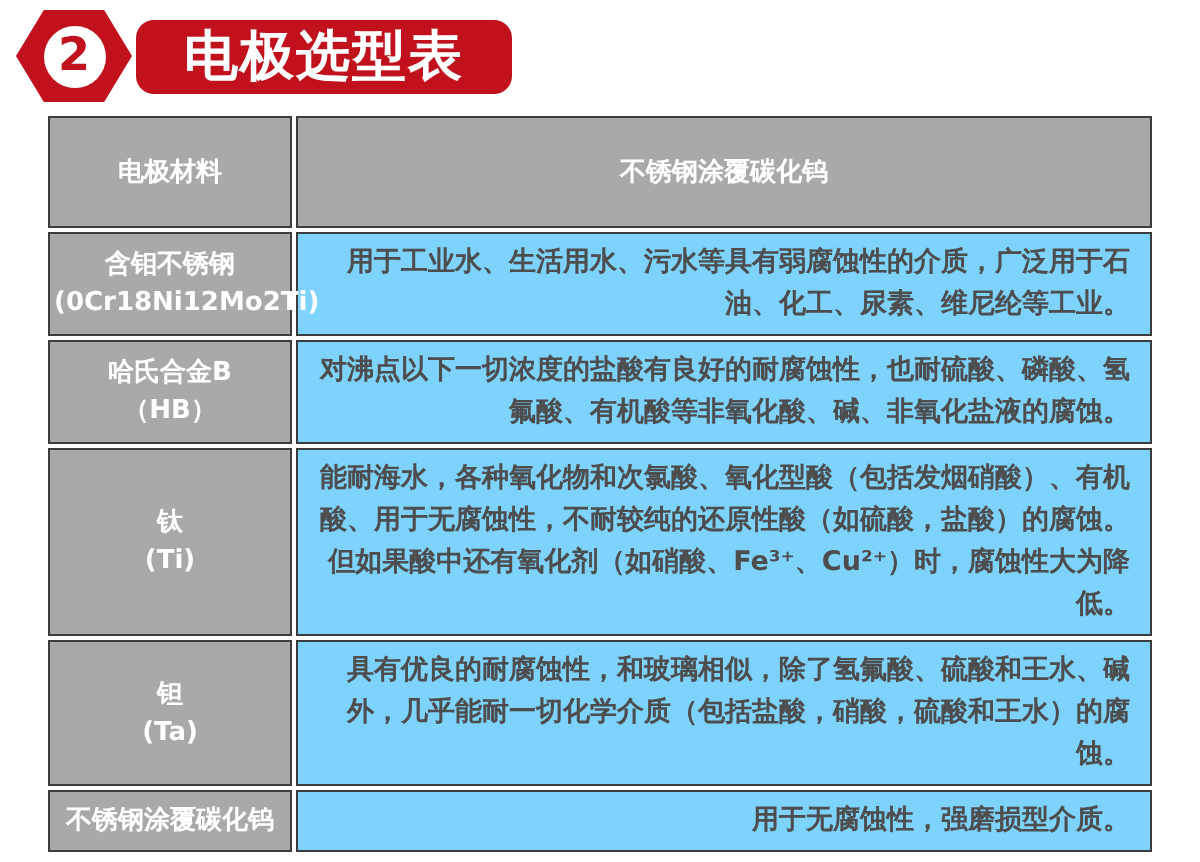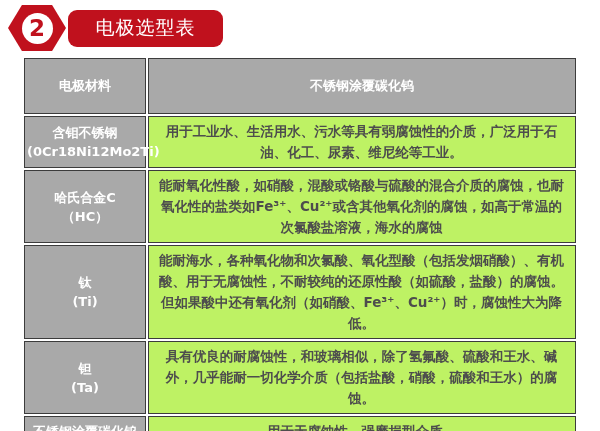--- a/index.html
+++ b/index.html
@@ -30,21 +30,21 @@
   }
   .hex-num{
     color:var(--red,#c0111d);font-size:23px;font-weight:bold;line-height:1;
   }
   .banner{
     margin-left:2px;background:var(--red,#c0111d);color:#ffffff;
     border-radius:9px;height:37px;min-width:155px;
     display:flex;align-items:center;justify-content:center;
     padding:0 24px;z-index:1;
   }
-  .banner span{font-size:19px;font-weight:normal;letter-spacing:1px;}
+  .banner span{font-size:27px;font-weight:bold;letter-spacing:1px;}
 
   
   .etable{
     width:556px;margin:2px 22px 0 22px;
     border-collapse:separate;border-spacing:2px;
     table-layout:fixed;
   }
   .etable th,.etable td{border:1px solid var(--border,#3c3c3c);}
   .etable col.c1{width:122px;}
   .etable th{
@@ -52,23 +52,23 @@
     font-size:13px;font-weight:bold;height:27px;
     text-align:center;vertical-align:middle;padding:18px 4px;
   }
   td.mat{
     background:var(--cellgray,#a9a9a9);color:#ffffff;
     font-size:13px;font-weight:bold;
     text-align:center;vertical-align:middle;padding:3px 2px;
   }
   td.mat .mline{display:block;line-height:19px;}
   td.desc{
-    background:#bef264;color:var(--text,#4d4d4d);
+    background:#7dd3fc;color:var(--text,#4d4d4d);
     font-size:13.5px;line-height:21px;font-weight:bold;
-    text-align:center;vertical-align:middle;
+    text-align:right;vertical-align:middle;
     padding:4px 10px 4px 9px;
   }
 </style>
 </head>
 <body>
 
 <div class="page">
 
   <div class="header">
     <div class="hex">
@@ -95,24 +95,24 @@
     <tbody>
       <tr>
         <td class="mat">
           <span class="mline">含钼不锈钢</span>
           <span class="mline">(0Cr18Ni12Mo2Ti)</span>
         </td>
         <td class="desc">用于工业水、生活用水、污水等具有弱腐蚀性的介质，广泛用于石油、化工、尿素、维尼纶等工业。</td>
       </tr>
       <tr>
         <td class="mat">
-          <span class="mline">哈氏合金C</span>
-          <span class="mline">（HC）</span>
+          <span class="mline">哈氏合金B</span>
+          <span class="mline">（HB）</span>
         </td>
-        <td class="desc">能耐氧化性酸，如硝酸，混酸或铬酸与硫酸的混合介质的腐蚀，也耐氧化性的盐类如Fe³⁺、Cu²⁺或含其他氧化剂的腐蚀，如高于常温的次氯酸盐溶液，海水的腐蚀</td>
+        <td class="desc">对沸点以下一切浓度的盐酸有良好的耐腐蚀性，也耐硫酸、磷酸、氢氟酸、有机酸等非氧化酸、碱、非氧化盐液的腐蚀。</td>
       </tr>
       <tr>
         <td class="mat">
           <span class="mline">钛</span>
           <span class="mline">(Ti)</span>
         </td>
         <td class="desc">能耐海水，各种氧化物和次氯酸、氧化型酸（包括发烟硝酸）、有机酸、用于无腐蚀性，不耐较纯的还原性酸（如硫酸，盐酸）的腐蚀。但如果酸中还有氧化剂（如硝酸、Fe³⁺、Cu²⁺）时，腐蚀性大为降低。</td>
       </tr>
       <tr>
         <td class="mat">

